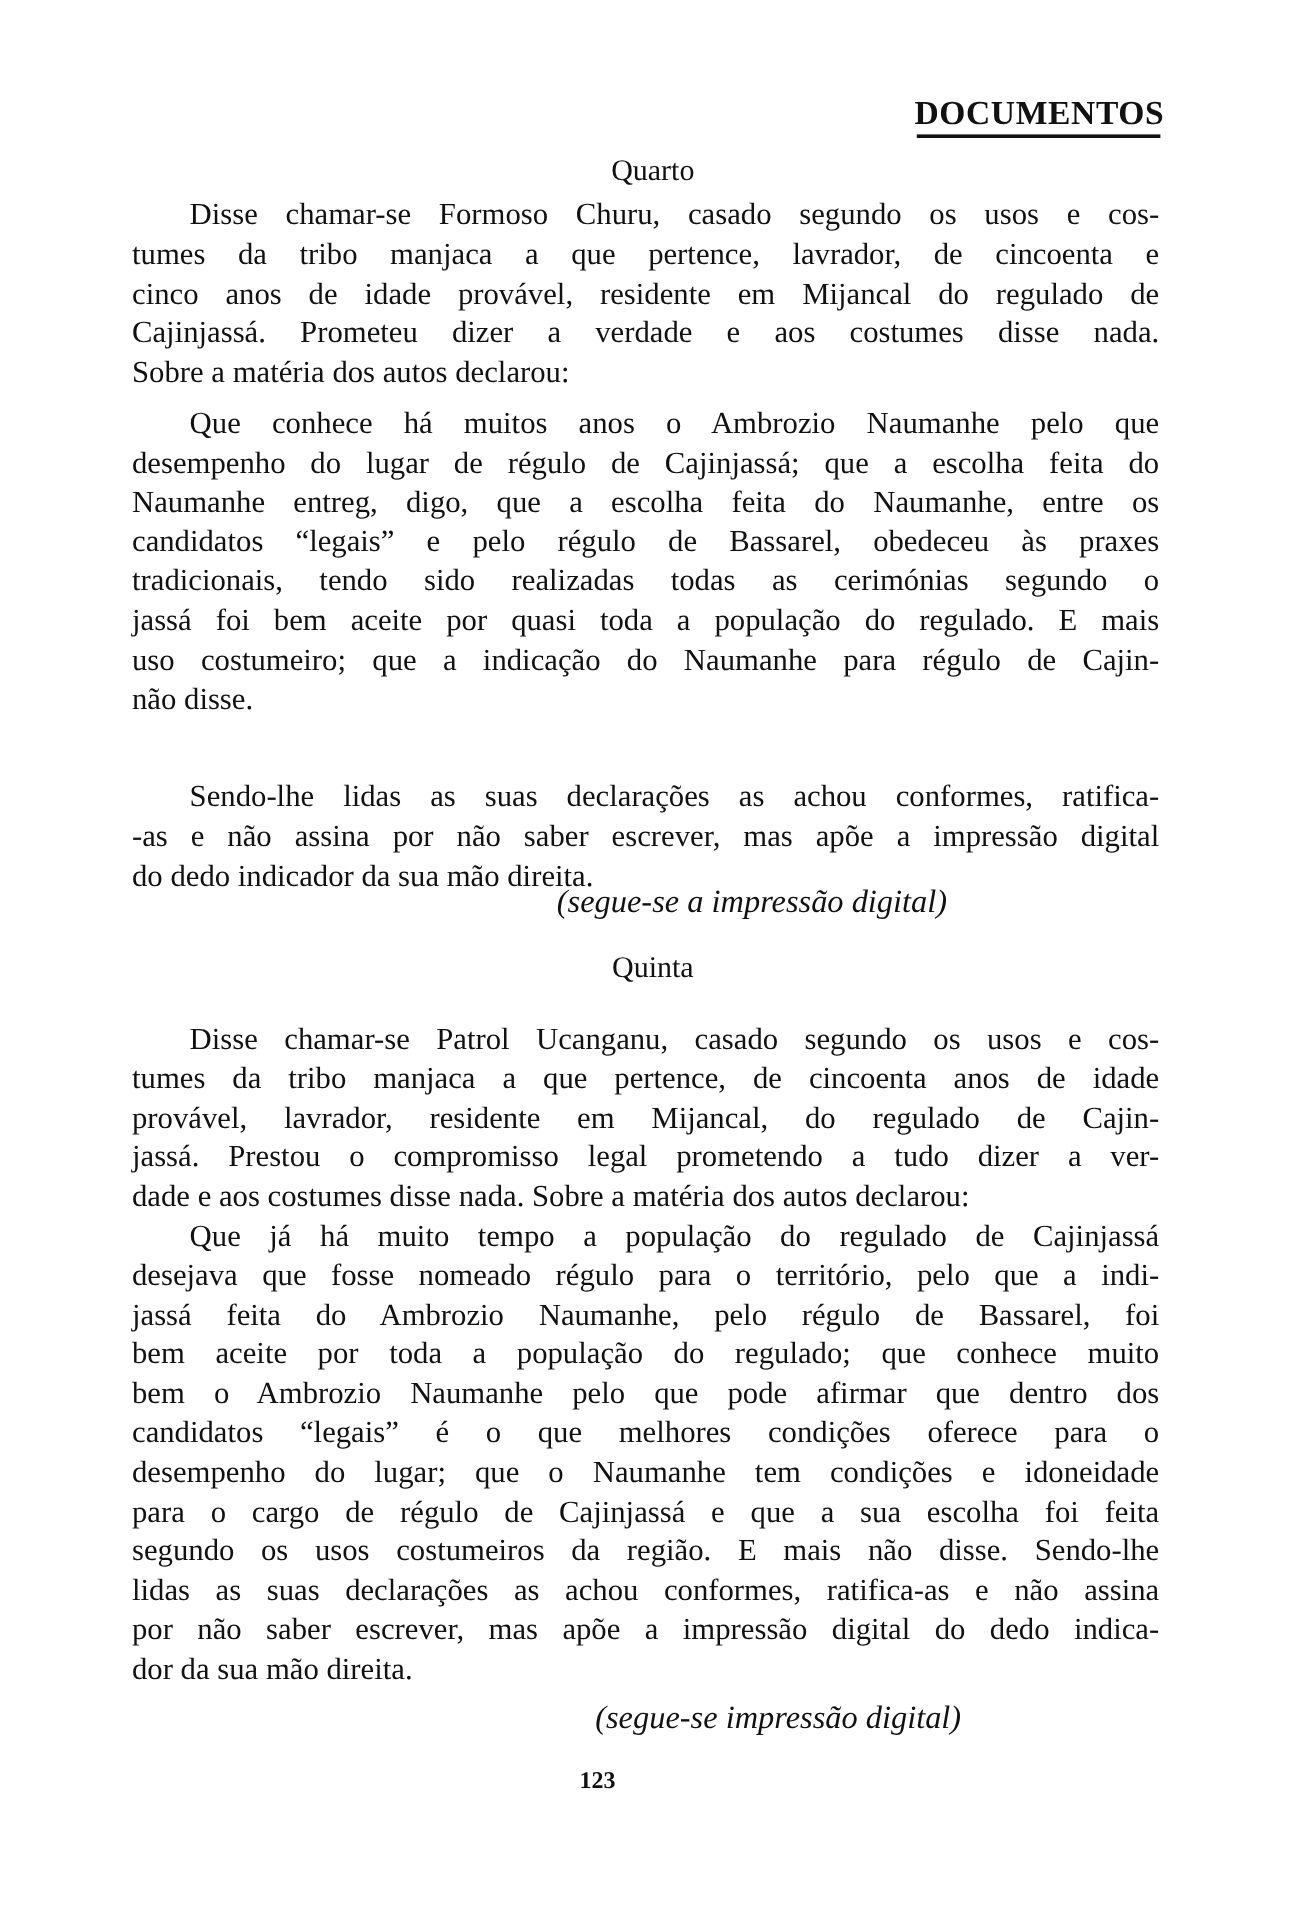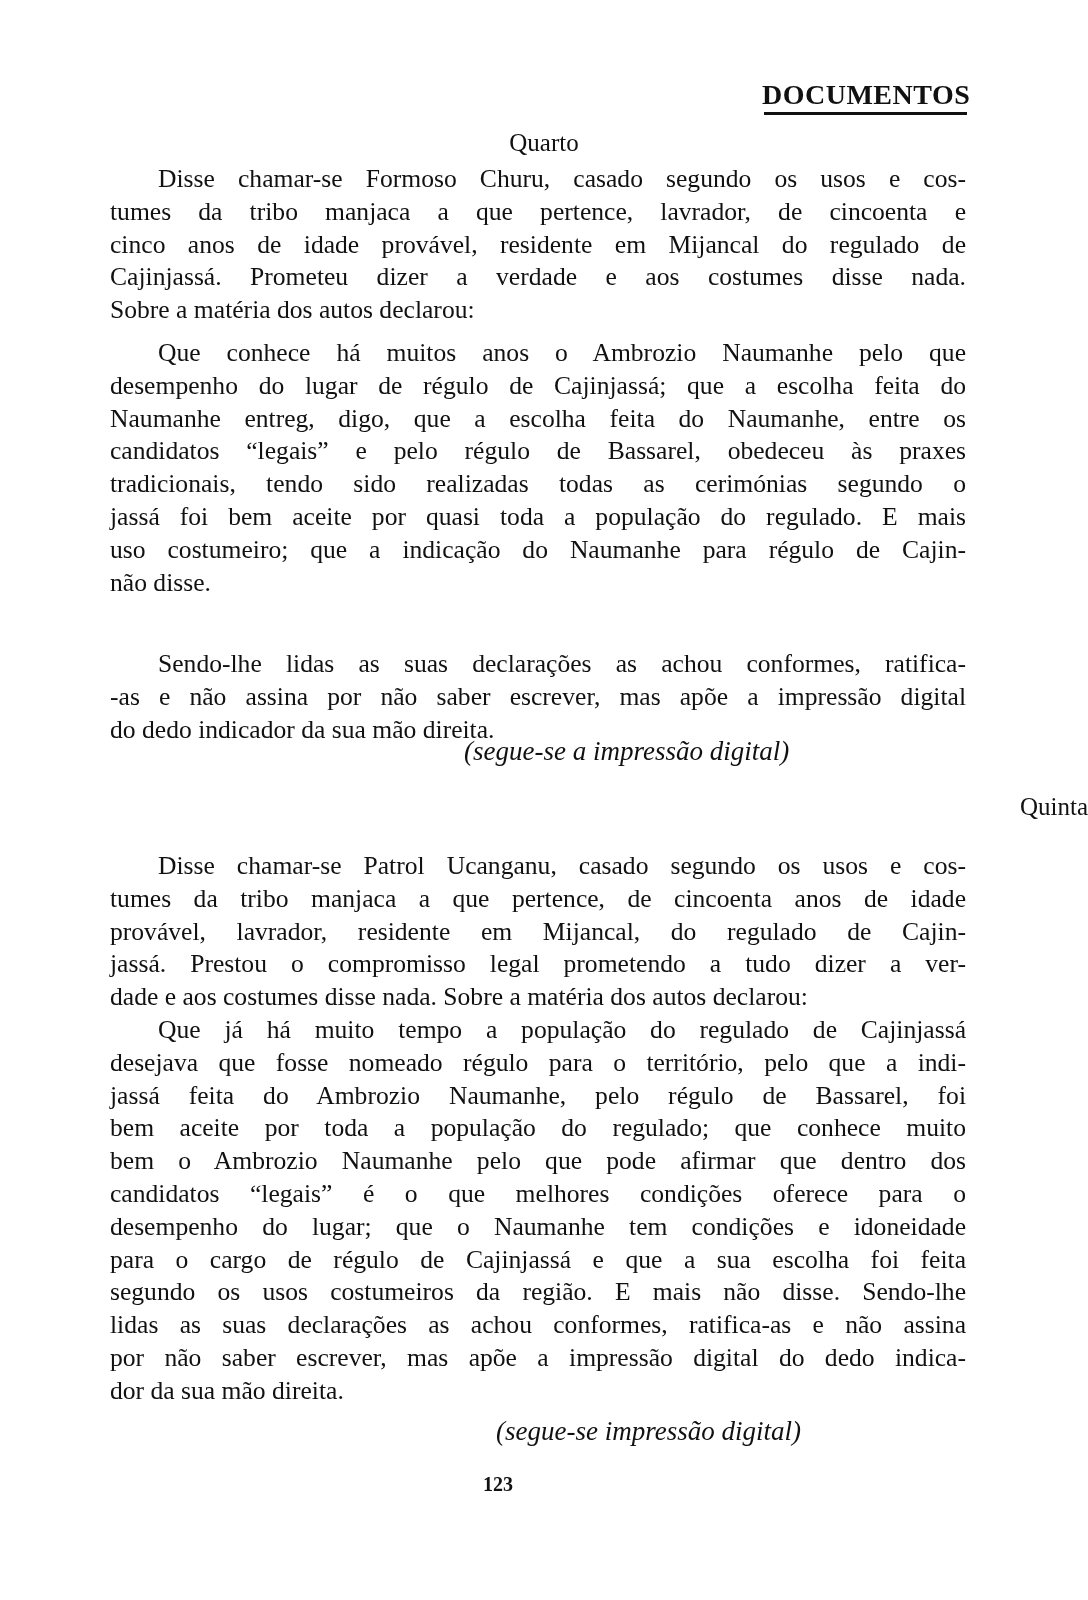--- a/index.html
+++ b/index.html
@@ -110,21 +110,21 @@
 </div>
 
 <div class="para" style="top:648px;">
   <span class="line indent">Sendo-lhe lidas as suas declarações as achou conformes, ratifica-</span>
   <span class="line">-as e não assina por não saber escrever, mas apõe a impressão digital</span>
   <span class="line last">do dedo indicador da sua mão direita.</span>
 </div>
 
 <div class="note" style="left:464px; top:736px;">(segue-se a impressão digital)</div>
 
-<div class="section-title" style="top:792px;text-align:right;">Quinta</div>
+<div class="section-title" style="top:792px;">Quinta</div>
 
 <div class="para" style="top:850px;">
   <span class="line indent">Disse chamar-se Patrol Ucanganu, casado segundo os usos e cos-</span>
   <span class="line">tumes da tribo manjaca a que pertence, de cincoenta anos de idade</span>
   <span class="line">provável, lavrador, residente em Mijancal, do regulado de Cajin-</span>
   <span class="line">jassá. Prestou o compromisso legal prometendo a tudo dizer a ver-</span>
   <span class="line last">dade e aos costumes disse nada. Sobre a matéria dos autos declarou:</span>
 </div>
 
 <div class="para" style="top:1014px;">

